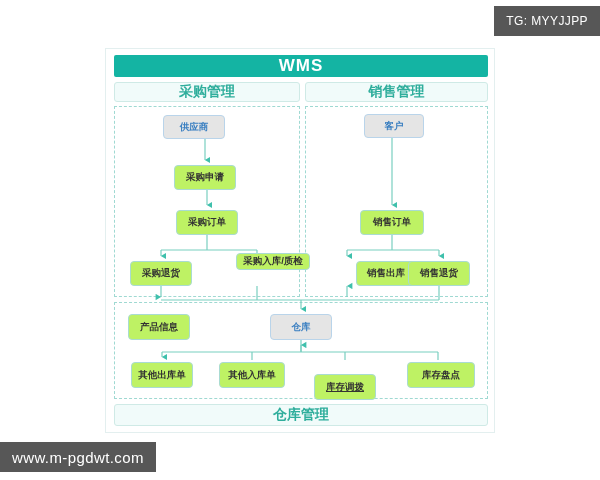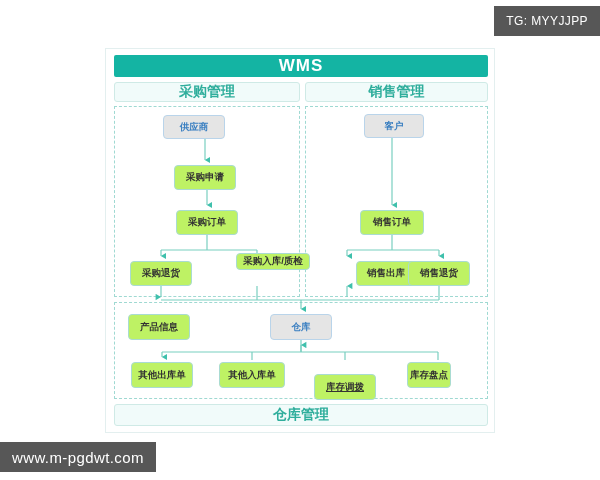--- a/index.html
+++ b/index.html
@@ -103,21 +103,21 @@
   #n-sale-order{left:360px;top:210px;width:64px;height:25px;}
   #n-sale-out{left:317px;top:261px;width:60px;height:25px;margin-left:39px;}
   #n-sale-return{left:408px;top:261px;width:62px;height:25px;}
 
   
   #n-product{left:128px;top:314px;width:62px;height:26px;}
   #n-warehouse{left:270px;top:314px;width:62px;height:26px;}
   #n-other-out{left:131px;top:362px;width:62px;height:26px;}
   #n-other-in{left:219px;top:362px;width:66px;height:26px;}
   #n-transfer{left:314px;top:374px;width:62px;height:26px;text-decoration:underline;}
-  #n-stocktake{left:407px;top:362px;width:44px;height:26px;}
+  #n-stocktake{left:407px;top:362px;width:68px;height:26px;}
 
   
   #wires{position:absolute;left:0;top:0;width:600px;height:480px;pointer-events:none;z-index:2;}
 </style>
 </head>
 <body>
 
 <div class="wm" id="wm-top">TG: MYYJJPP</div>
 <div class="wm" id="wm-bottom">www.m-pgdwt.com</div>
 

